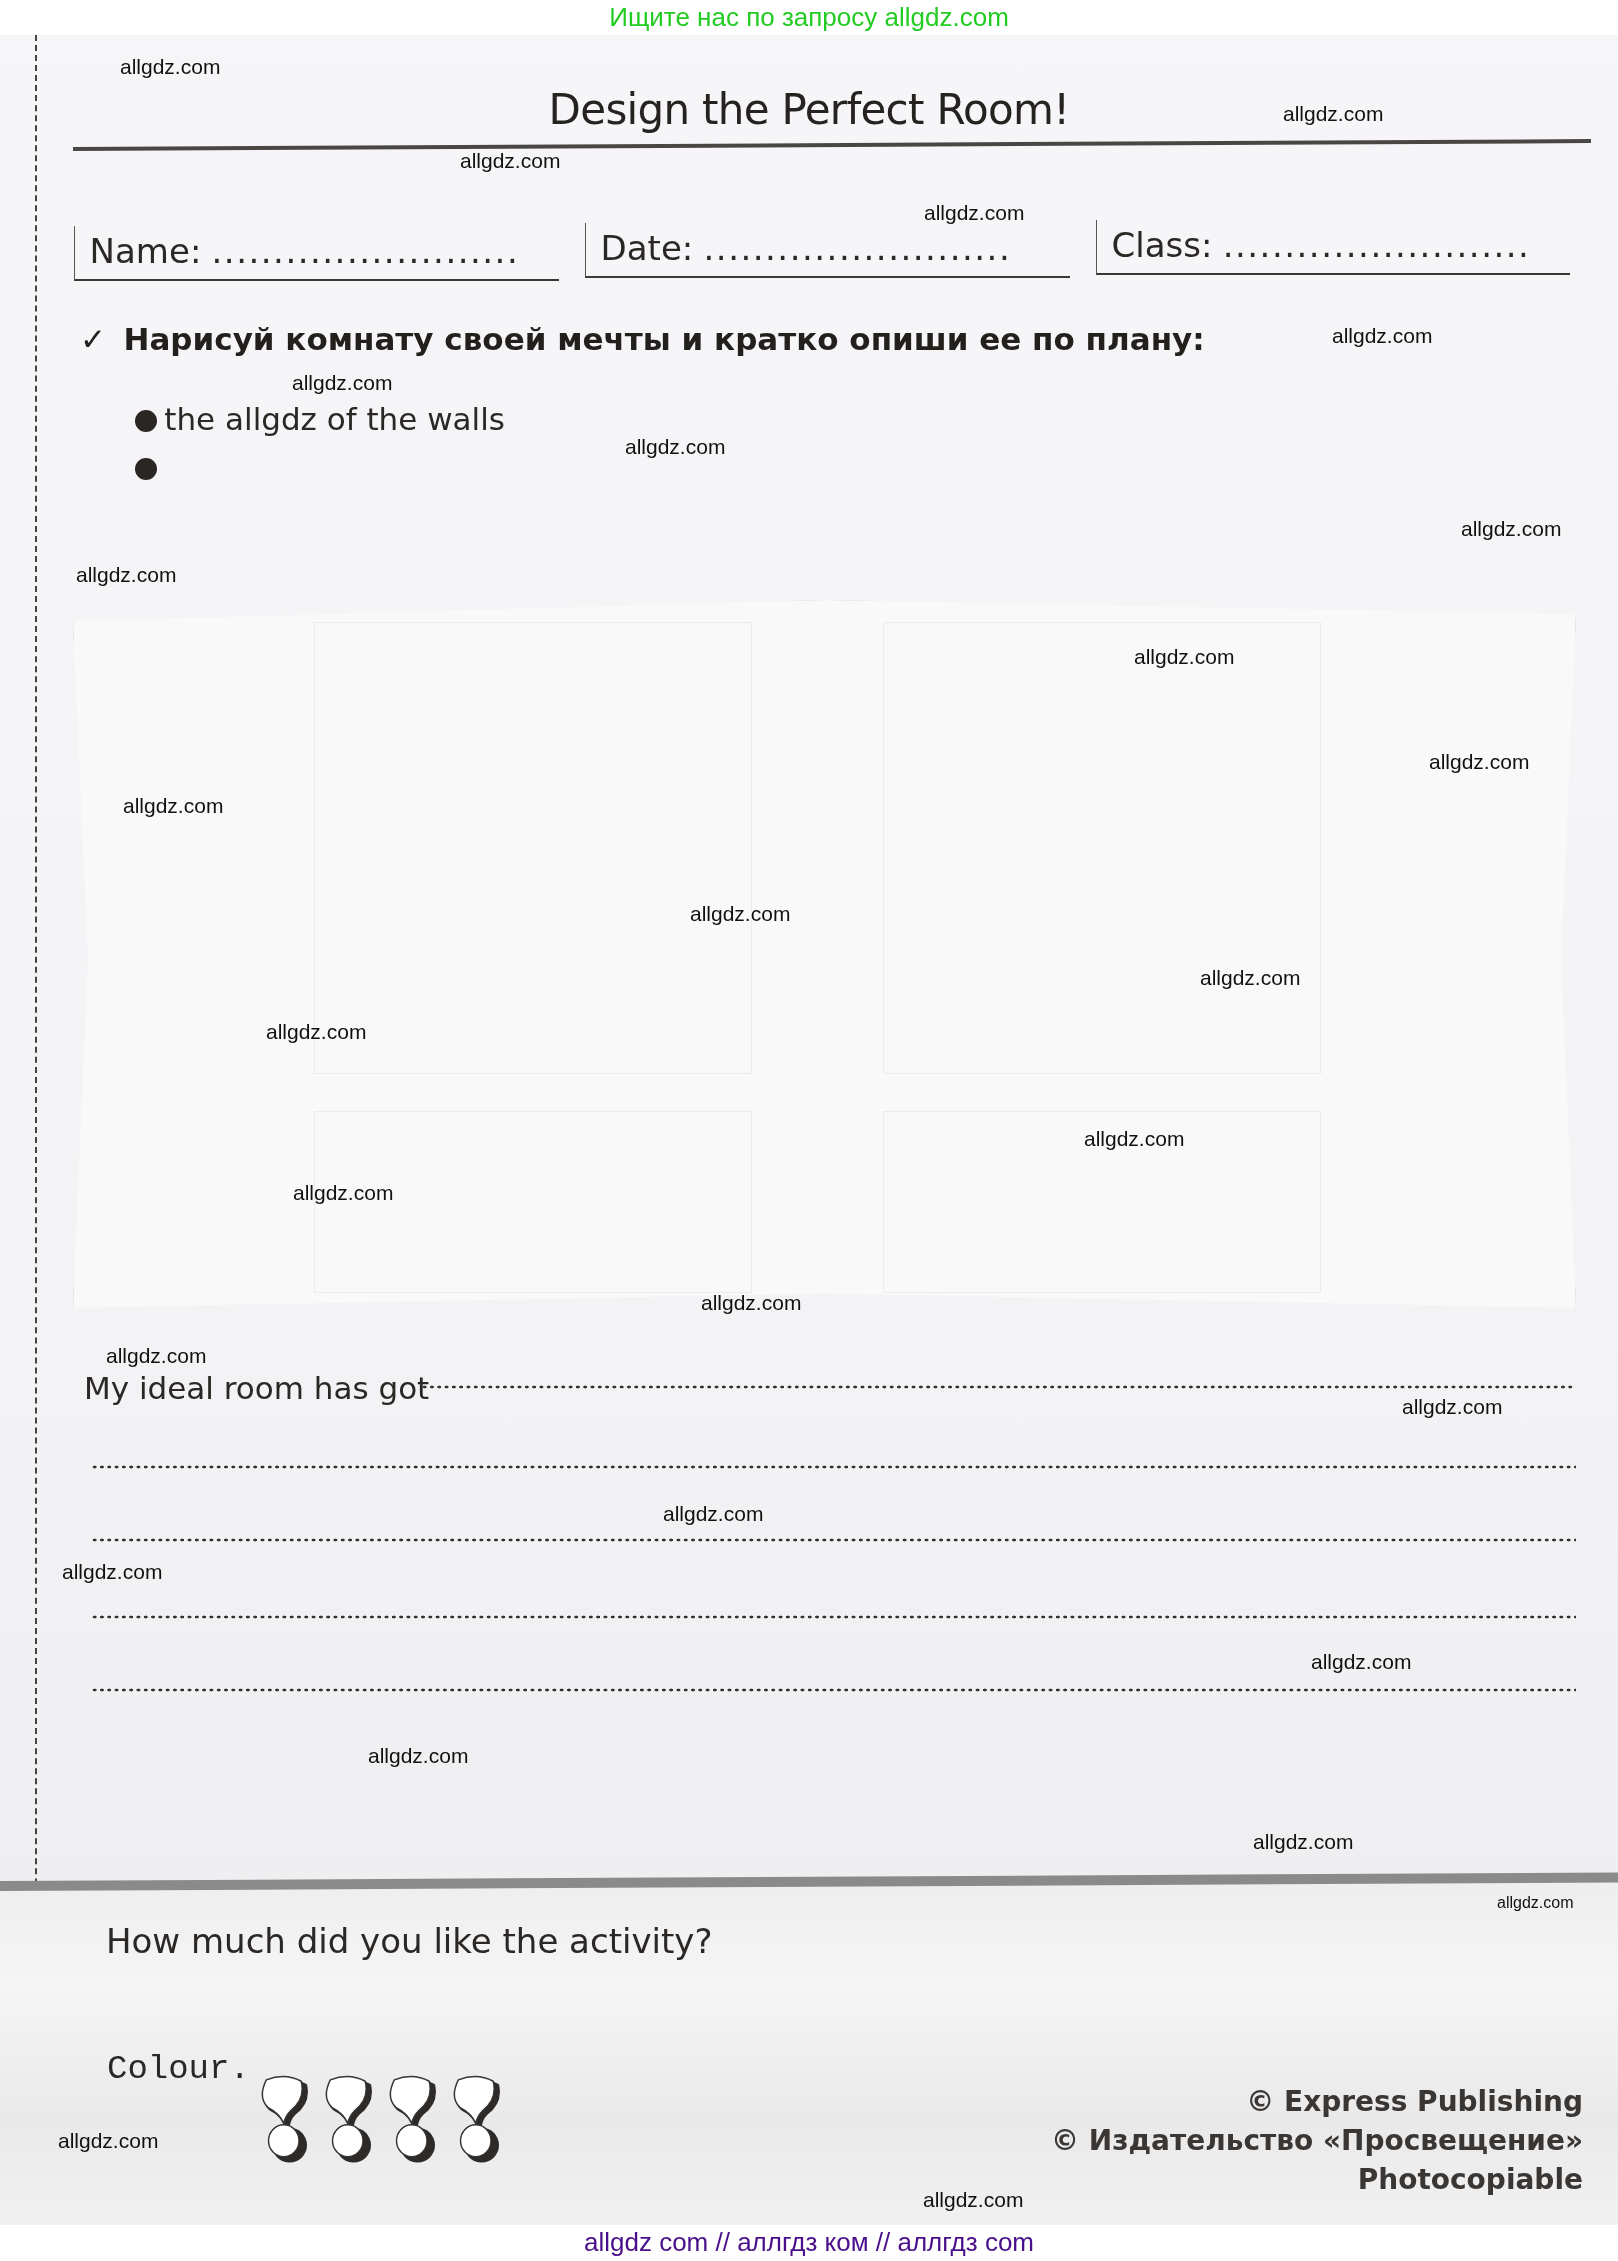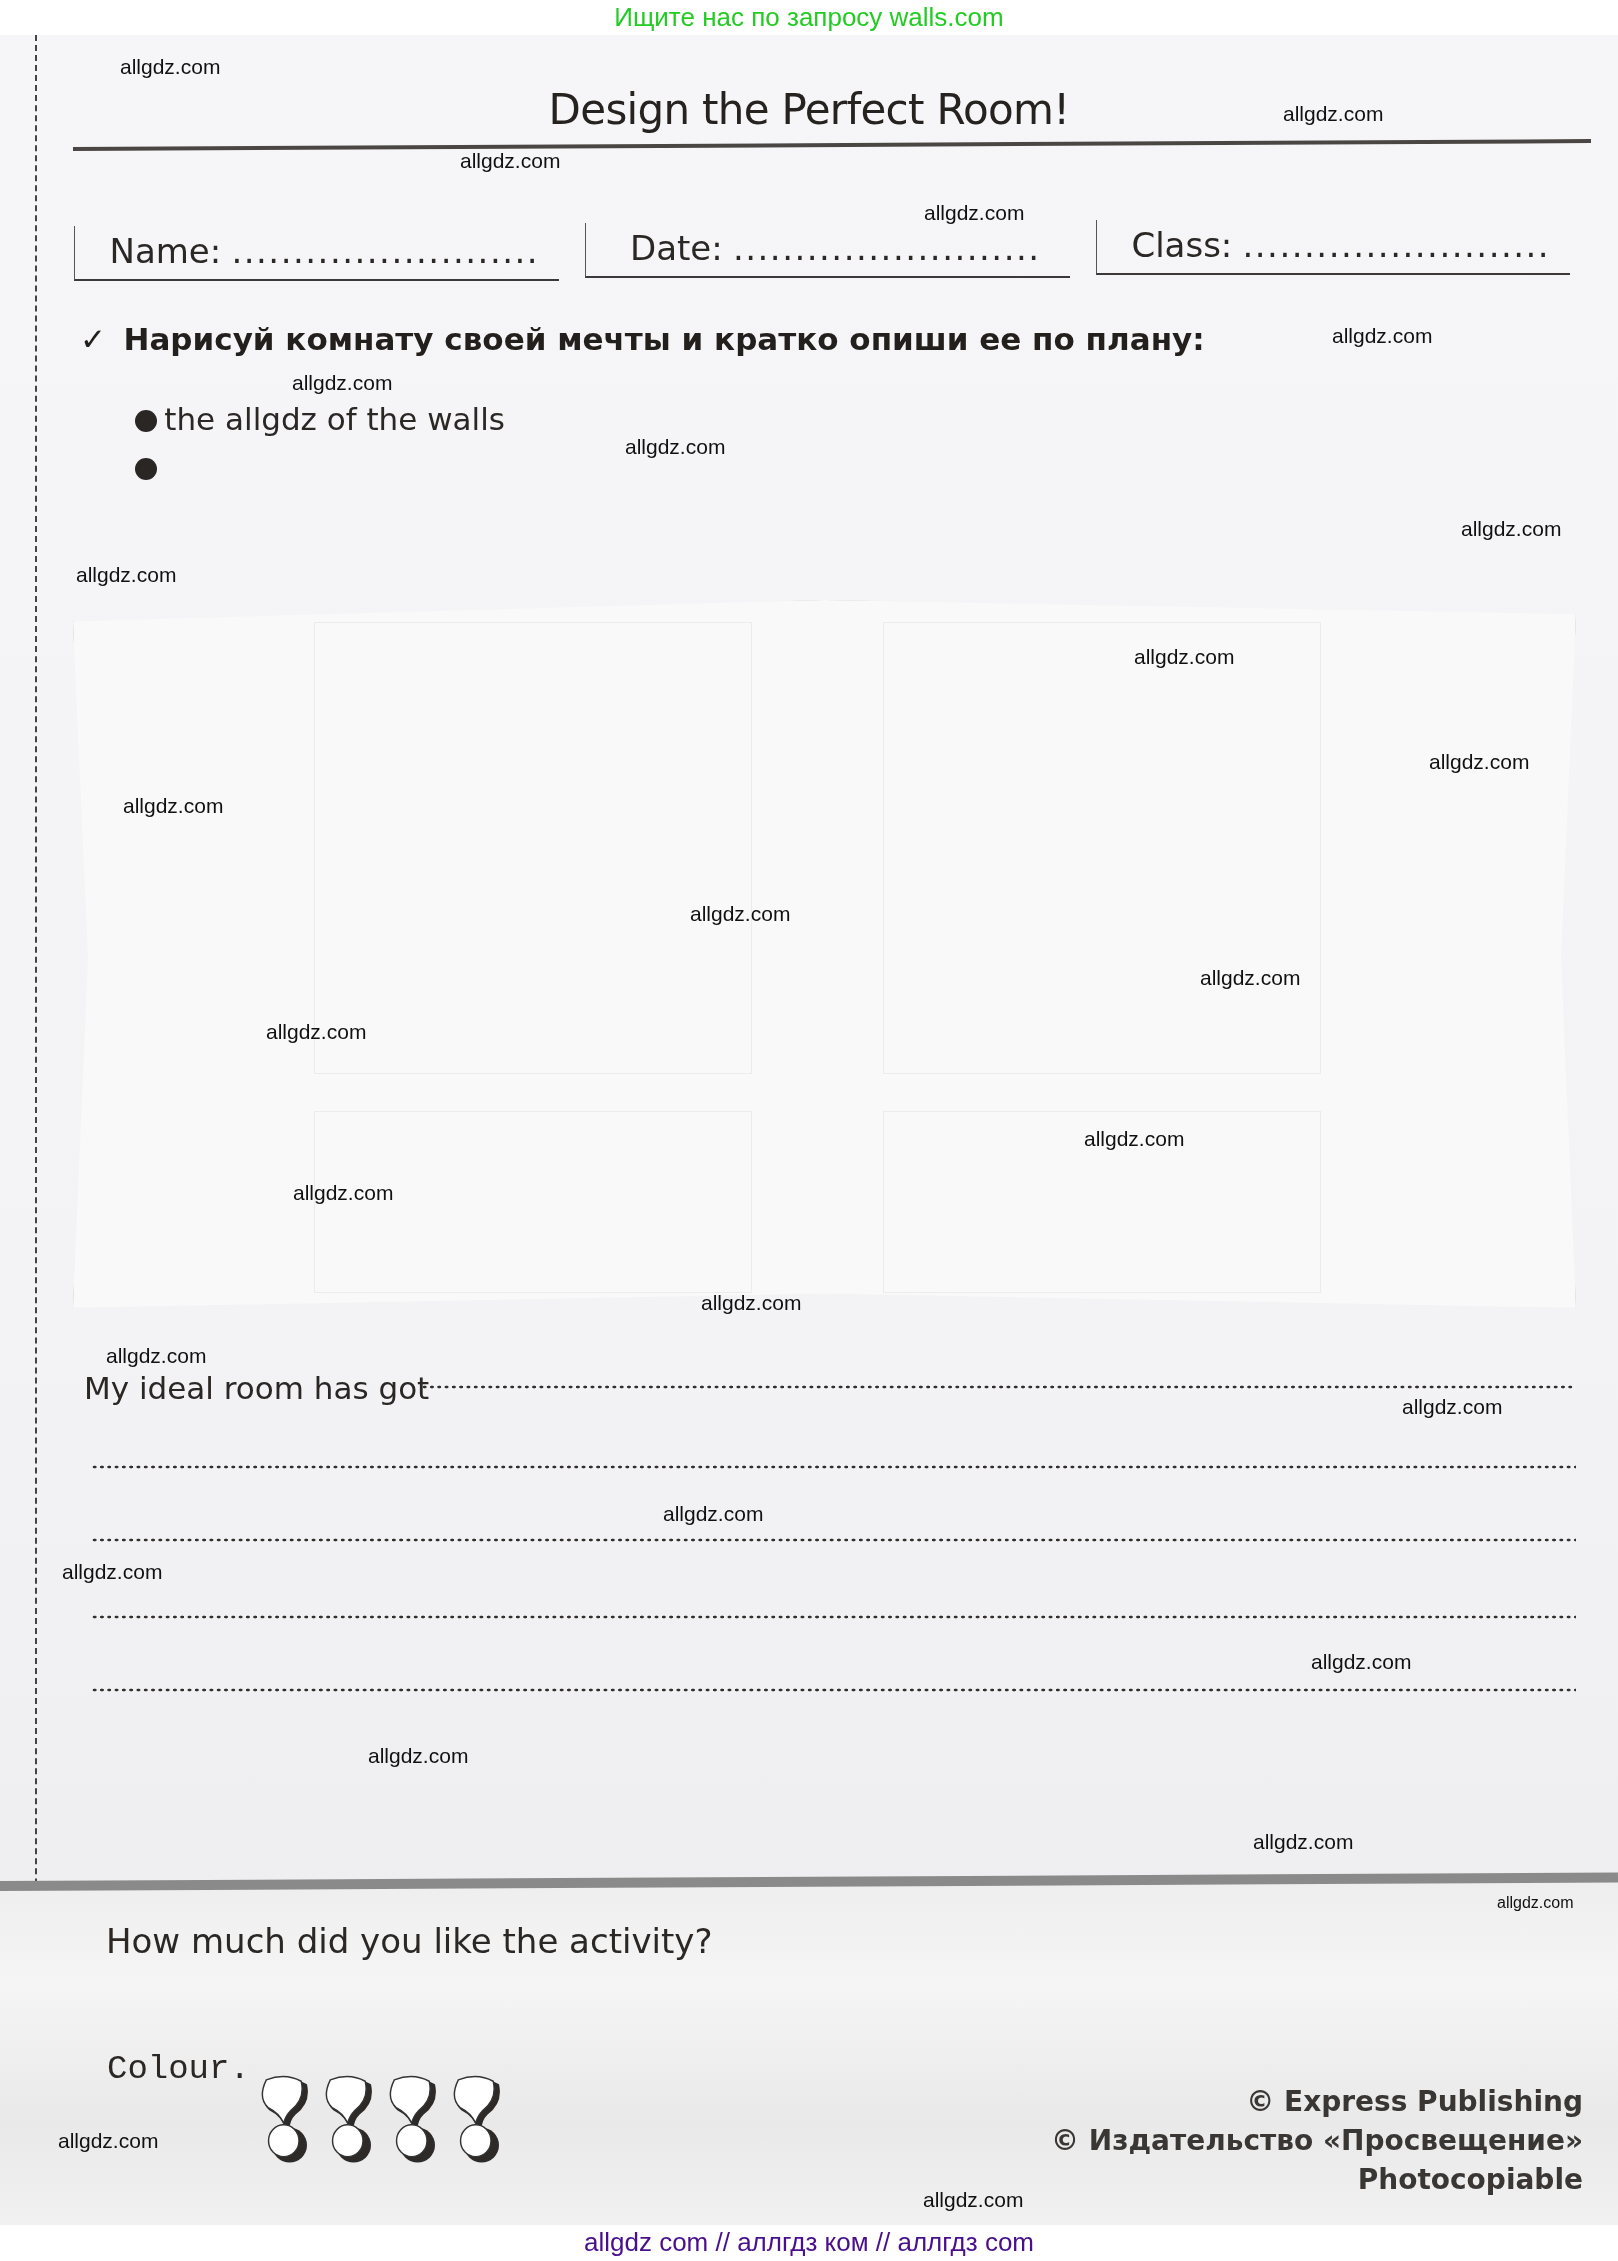--- a/index.html
+++ b/index.html
@@ -37,21 +37,20 @@
     .title-rule {
       position: absolute; left: 73px; top: 112px; width: 1518px; height: 3.6px;
       background: #4a4644; transform: rotate(-0.3deg); transform-origin: left;
     }
 
     .field {
       position: absolute; height: 55px;
       border-left: 1.5px solid #555; border-bottom: 2.2px solid #3b3837;
       font-size: 34px; line-height: 51px; padding-left: 14.6px; white-space: nowrap;
       color: #2b2725;
-      text-align: center;
     }
     .field .dots { letter-spacing: 1.5px; margin-left: 10.2px; }
     .field-name { left: 74px; top: 191px; width: 485px; }
     .field-date { left: 585px; top: 188px; width: 485px; }
     .field-class { left: 1096px; top: 185px; width: 474px; }
 
     .instruction {
       position: absolute; left: 80px; top: 286px; font-size: 31px; font-weight: bold;
       color: #231f1c; white-space: nowrap;
     }
@@ -117,21 +116,21 @@
 
     .wm {
       position: absolute; font-family: "Liberation Sans", sans-serif; font-size: 21px;
       color: #111; white-space: nowrap;
     }
     .wm.small { font-size: 16px; }
   </style>
 </head>
 <body>
 
-<div class="banner-top">Ищите нас по запросу walls.com</div>
+<div class="banner-top">Ищите нас по запросу allgdz.com</div>
 
 <div class="sheet">
   <div class="cut-line"></div>
 
   <div class="title">Design the Perfect Room!</div>
   <div class="title-rule"></div>
 
   <div class="field field-name">
     <span>Name:</span><span class="dots">.........................</span>
   </div>

